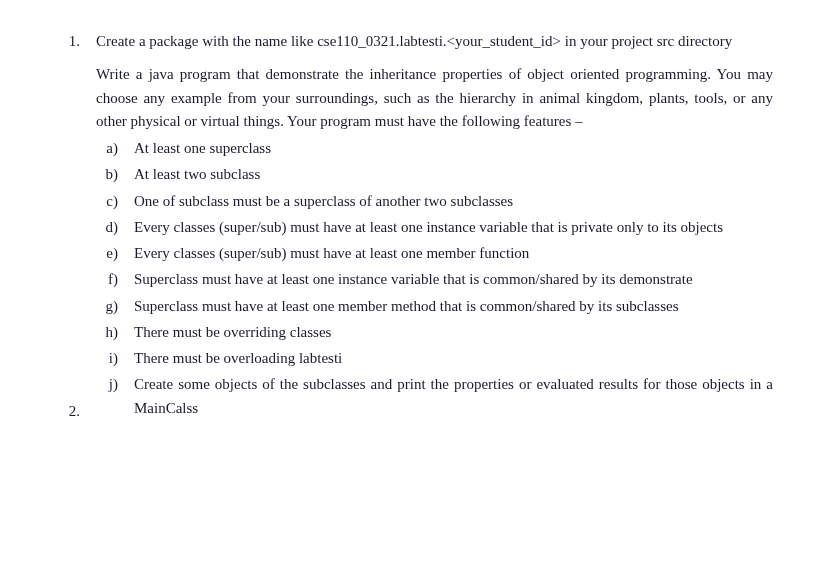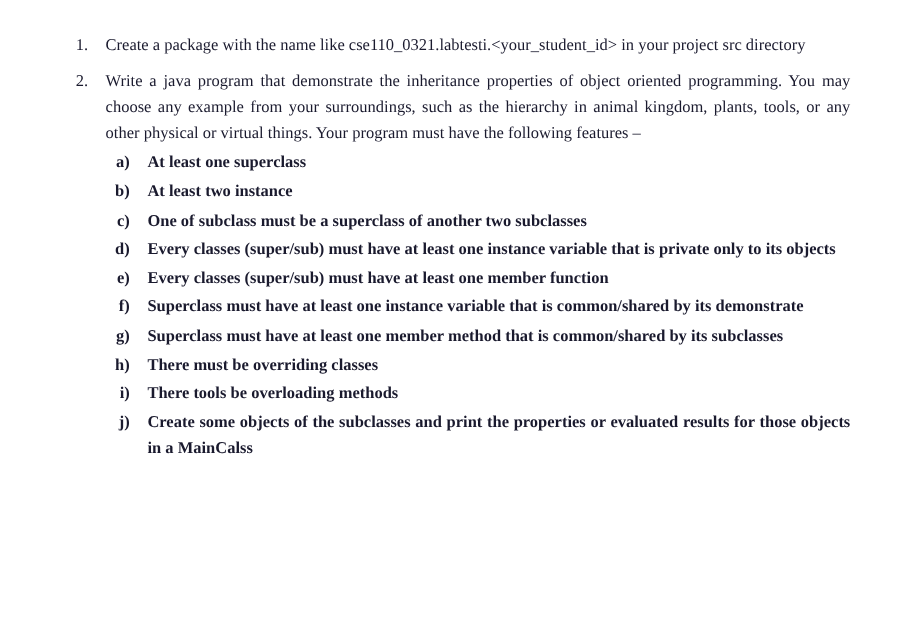--- a/index.html
+++ b/index.html
@@ -28,20 +28,21 @@
       padding: 0;
     }
 
     ol.main-list > li {
       counter-increment: main-counter;
       display: flex;
       gap: 8px;
       margin-bottom: 10px;
       line-height: 1.55;
       text-align: justify;
+      align-items: flex-end;
     }
 
     ol.main-list > li::before {
       content: counter(main-counter) ".";
       min-width: 20px;
       text-align: right;
       flex-shrink: 0;
     }
 
     .li-content {
@@ -55,21 +56,20 @@
       margin-top: 4px;
     }
 
     ol.sub-list > li {
       counter-increment: sub-counter;
       display: flex;
       gap: 8px;
       margin-bottom: 3px;
       line-height: 1.55;
       text-align: justify;
-      font-weight: bold;
     }
 
     ol.sub-list > li::before {
       content: counter(sub-counter, lower-alpha) ")";
       min-width: 22px;
       text-align: right;
       flex-shrink: 0;
     }
 
     .sub-content {
@@ -94,21 +94,21 @@
         <ol class="sub-list">
           <li>
             <span></span>
             <div class="sub-content">
               <span>At least one superclass</span>
             </div>
           </li>
           <li>
             <span></span>
             <div class="sub-content">
-              <span>At least two instance</span>
+              <span>At least two subclass</span>
             </div>
           </li>
           <li>
             <span></span>
             <div class="sub-content">
               <span>One of subclass must be a superclass of another two subclasses</span>
             </div>
           </li>
           <li>
             <span></span>
@@ -136,21 +136,21 @@
           </li>
           <li>
             <span></span>
             <div class="sub-content">
               <span>There must be overriding classes</span>
             </div>
           </li>
           <li>
             <span></span>
             <div class="sub-content">
-              <span>There tools be overloading methods</span>
+              <span>There must be overloading labtesti</span>
             </div>
           </li>
           <li>
             <span></span>
             <div class="sub-content">
               <span>Create some objects of the subclasses and print the properties or evaluated results for those objects in a MainCalss</span>
             </div>
           </li>
         </ol>
       </div>

